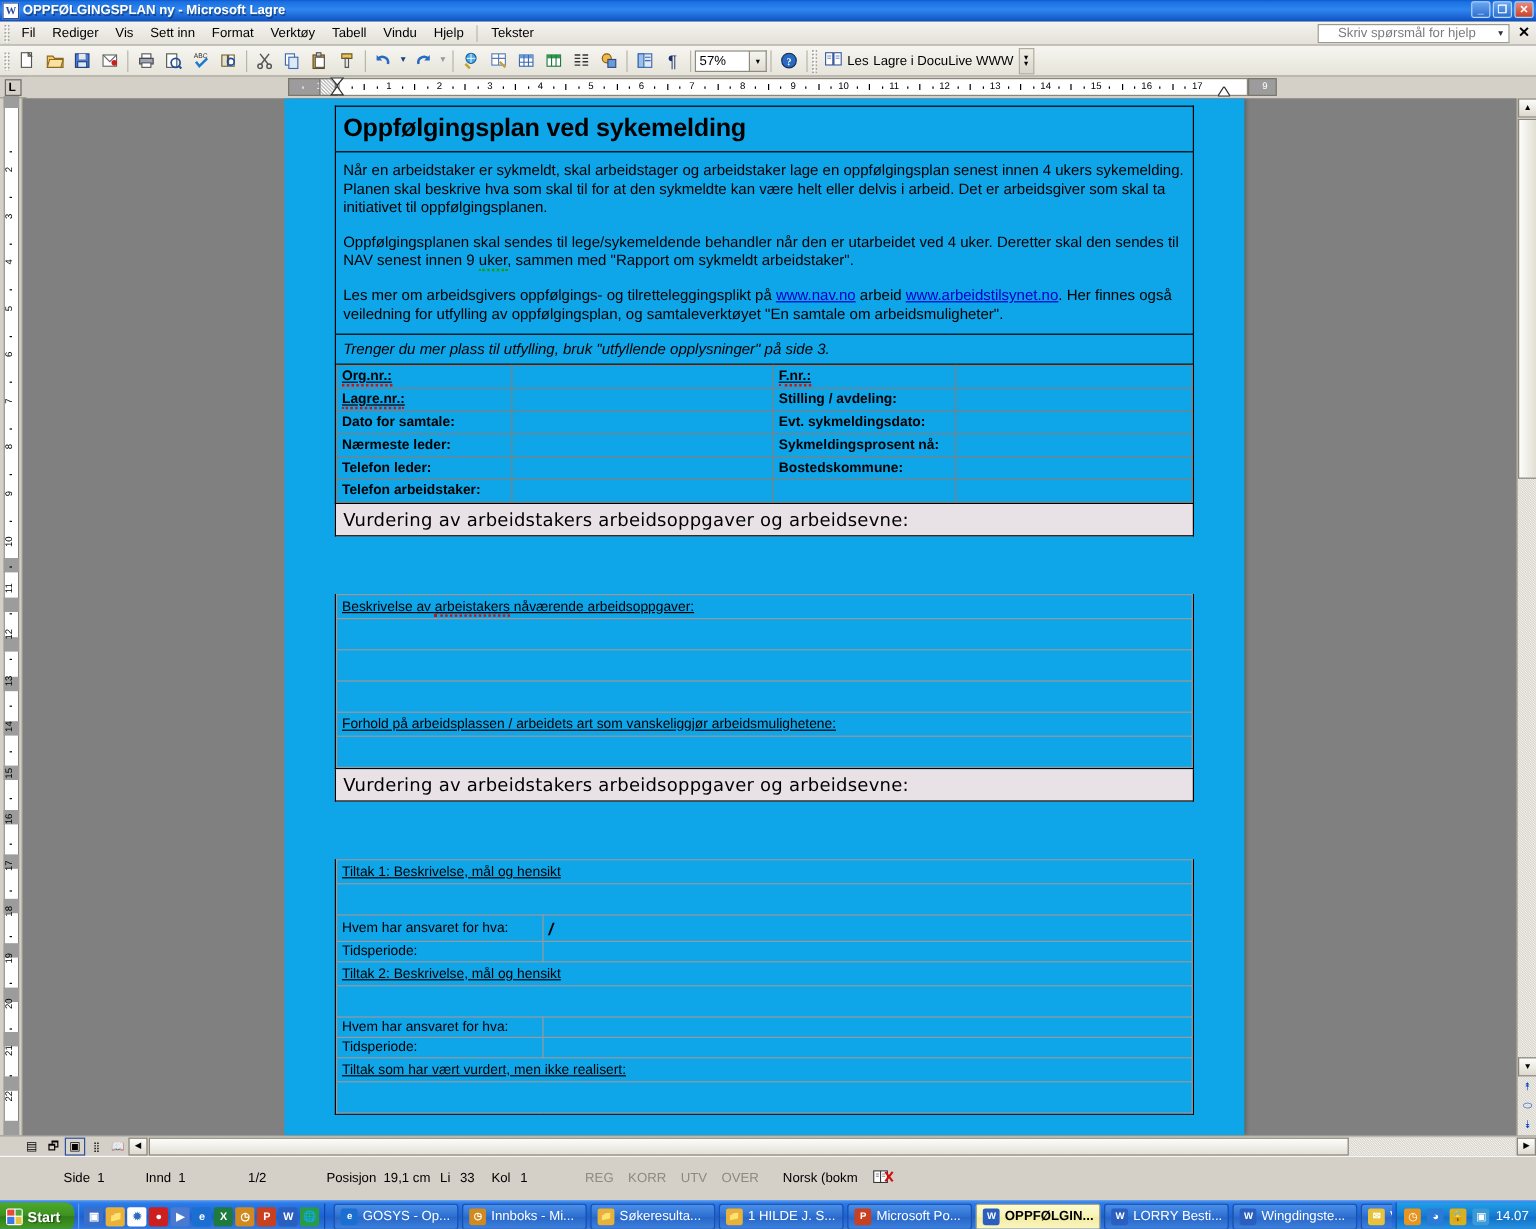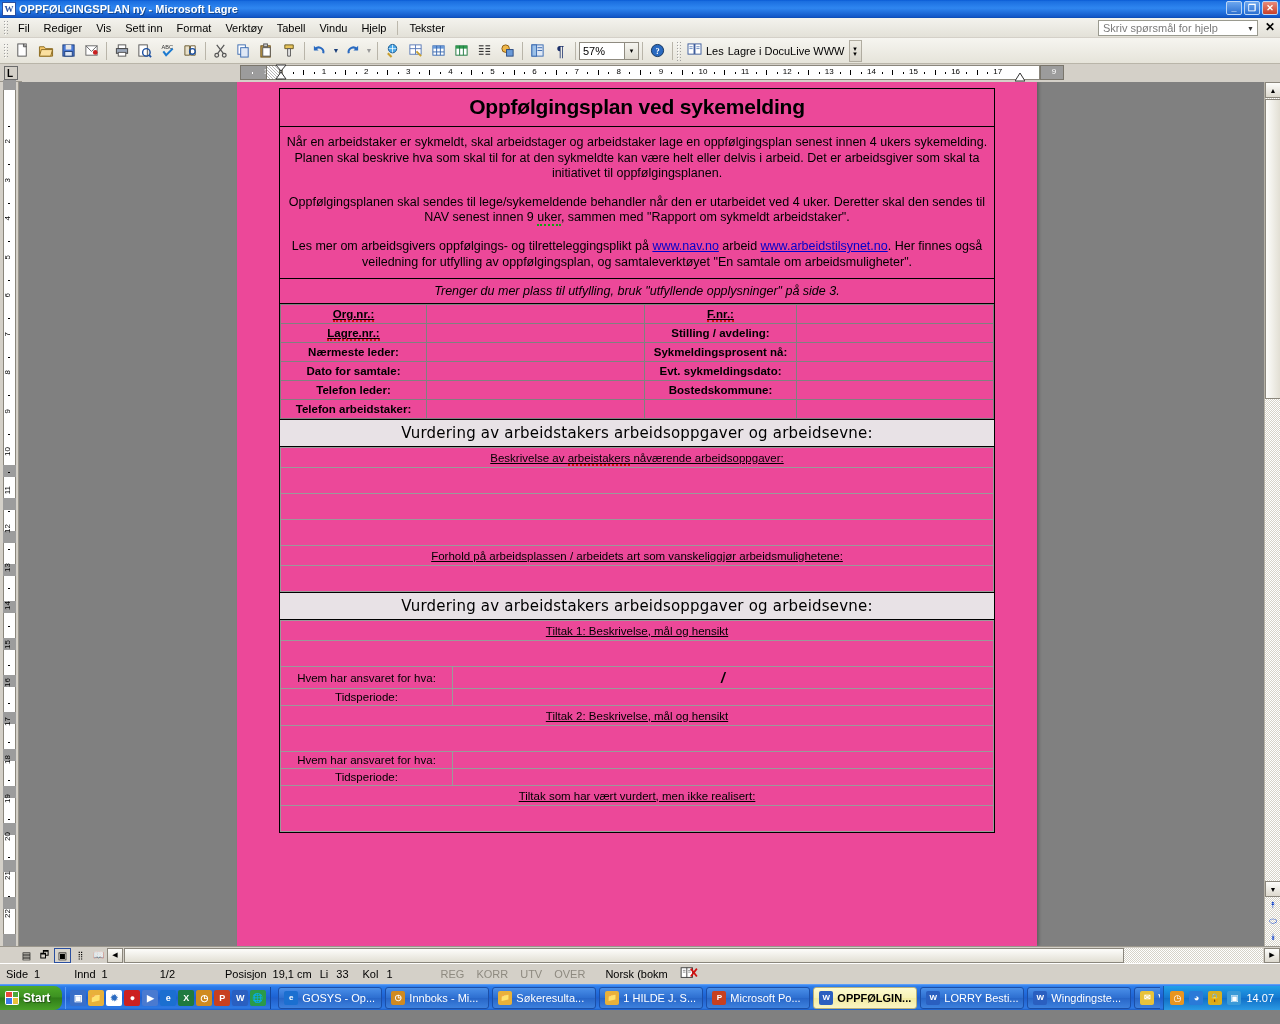--- a/index.html
+++ b/index.html
@@ -63,21 +63,21 @@
   }
   .menuitem {
     padding: 2px 7px; font-size: 11px; color: #000; cursor: default; white-space: nowrap;
   }
   .menusep { width: 1px; height: 14px; background: #bcb8ac; margin: 0 4px; }
   .askbox {
     position: absolute; right: 22px; top: 2px;
     width: 160px; height: 16px;
     background: #fff; border: 1px solid #9a9a8f;
     display: flex; align-items: center;
-    font-size: 11px; color: #7b7b7b; padding-left: 4px;
+    font-size: 11px; color: #7b7b7b; padding-left: 16px;
   }
   .askbox .arrow { margin-left: auto; margin-right: 3px; font-size: 7px; color: #333; }
   .askclose { position: absolute; right: 5px; top: 3px; font-size: 12px; color: #000; font-weight: bold; line-height: 1; }
 
   
   .toolbar {
     height: 26px;
     background: linear-gradient(to bottom,#f6f5f0,#e6e4da);
     display: flex; align-items: center;
     border-bottom: 1px solid #b9b5a9;
@@ -148,24 +148,23 @@
   .vr-gray  { position:absolute; left:3px; width:13px; background:#9c9c9c; }
   .vtick { position:absolute; left:3px; width:13px; text-align:center; font-size:8px;
            writing-mode: vertical-rl; transform: rotate(180deg); }
   .vdot { position:absolute; left:8px; width:2px; height:1px; background:#000; }
 
   .docarea {
     flex: 1; background: #808080; position: relative; overflow: hidden;
   }
   .page {
     position: absolute; left: 218px; top: 0px;
-    width: 800px; background: #ec4899;
+    width: 800px; background: #0ea5e9;
     min-height: 864px;
     box-shadow: 2px 0 3px rgba(0,0,0,.25);
-    text-align: center;
   }
   .page-inner { padding: 6px 42px 0 42px; }
 
   
   .vscroll {
     width: 16px; background: #e8e7e0; position: relative;
     border-left: 1px solid #b5b1a6;
     background-image: linear-gradient(45deg,#fff 25%,#d6d3c8 25%,#d6d3c8 50%,#fff 50%,#fff 75%,#d6d3c8 75%);
     background-size: 2px 2px;
   }
@@ -186,22 +185,22 @@
   }
   .viewbtns { display:flex; align-items:center; padding-left:18px; gap:1px; }
   .vbtn { width:17px;height:15px;display:flex;align-items:center;justify-content:center;font-size:10px;color:#000; }
   .vbtn.active { border:1px solid #2a4fa0; background:#d8d4cc; }
   .hthumbtrack { flex:1; height:15px; margin:0 1px;
     background-image: linear-gradient(45deg,#fff 25%,#d6d3c8 25%,#d6d3c8 50%,#fff 50%,#fff 75%,#d6d3c8 75%);
     background-size: 2px 2px; position:relative; }
   .hthumb { position:absolute;top:0;height:15px;background:linear-gradient(to bottom,#fdfdfb,#e2dfd4);border:1px solid #8a867c; }
 
   .statusbar {
-    height: 21px; background:#d4d0c8; display:flex; align-items:center;
-    border-top:1px solid #fff; font-size:11px; color:#000;
+    height: 37px; background:#d4d0c8; display:flex; align-items:center;
+    border-top:1px solid #fff; font-size:11px; color:#000;padding-left:47px;
   }
   .st { padding: 0 6px; white-space:nowrap; }
   .st.dim { color:#8e8a80; }
 
   
   .taskbar {
     height: 26px;
     background: linear-gradient(to bottom,#3f8cf3 0%,#2b7ae8 8%,#1d63d4 48%,#205fcc 52%,#2f7ae4 92%,#1b5ec8 100%);
     display: flex; align-items: center; gap: 3px;
     border-top: 1px solid #5b9df7;
@@ -272,21 +271,21 @@
 
   .sec-head {
     border:1px solid #000; border-top:none;
     background:#e8e2e6; padding:4px 6px;
     font-size:15px; font-family:"DejaVu Sans", sans-serif; letter-spacing:.2px;
   }
   table.sec { width:100%; border-collapse:collapse; }
   table.sec td { border:1px solid #9a9a9a; padding:2px 4px; font-size:11.5px; vertical-align:middle; }
   table.sec td.q { text-decoration:underline; height:20px; }
   table.sec td.blank { height:26px; }
-  .sec-outer { border:1px solid #000; border-top:none; }
+  .sec-outer { border:1px solid #000; border-top:none;margin-top:48px; }
   .slash { font-style:italic; font-weight:bold; font-size:14px; }
 </style>
 </head>
 <body>
 
 <div class="titlebar">
   <span class="tb-icon">W</span>
   <span class="tb-text">OPPFØLGINGSPLAN ny - Microsoft Lagre</span>
   <span class="tb-buttons">
     <span class="tb-btn">_</span>
@@ -698,29 +697,29 @@
                   <td class="lbl" style="width:152px"><span class="squig squig-red">F.nr.:</span></td>
                   <td></td>
                 </tr>
                 <tr>
                   <td class="lbl" style="width:146px"><span class="squig squig-red">Lagre.nr.:</span></td>
                   <td style="width:218px"></td>
                   <td class="lbl" style="width:152px">Stilling / avdeling:</td>
                   <td></td>
                 </tr>
                 <tr>
+                  <td class="lbl" style="width:146px">Dato for samtale:</td>
+                  <td style="width:218px"></td>
+                  <td class="lbl" style="width:152px">Evt. sykmeldingsdato:</td>
+                  <td></td>
+                </tr>
+                <tr>
                   <td class="lbl" style="width:146px">Nærmeste leder:</td>
                   <td style="width:218px"></td>
                   <td class="lbl" style="width:152px">Sykmeldingsprosent nå:</td>
-                  <td></td>
-                </tr>
-                <tr>
-                  <td class="lbl" style="width:146px">Dato for samtale:</td>
-                  <td style="width:218px"></td>
-                  <td class="lbl" style="width:152px">Evt. sykmeldingsdato:</td>
                   <td></td>
                 </tr>
                 <tr>
                   <td class="lbl" style="width:146px">Telefon leder:</td>
                   <td style="width:218px"></td>
                   <td class="lbl" style="width:152px">Bostedskommune:</td>
                   <td></td>
                 </tr>
                 <tr>
                   <td class="lbl" style="width:146px">Telefon arbeidstaker:</td>

